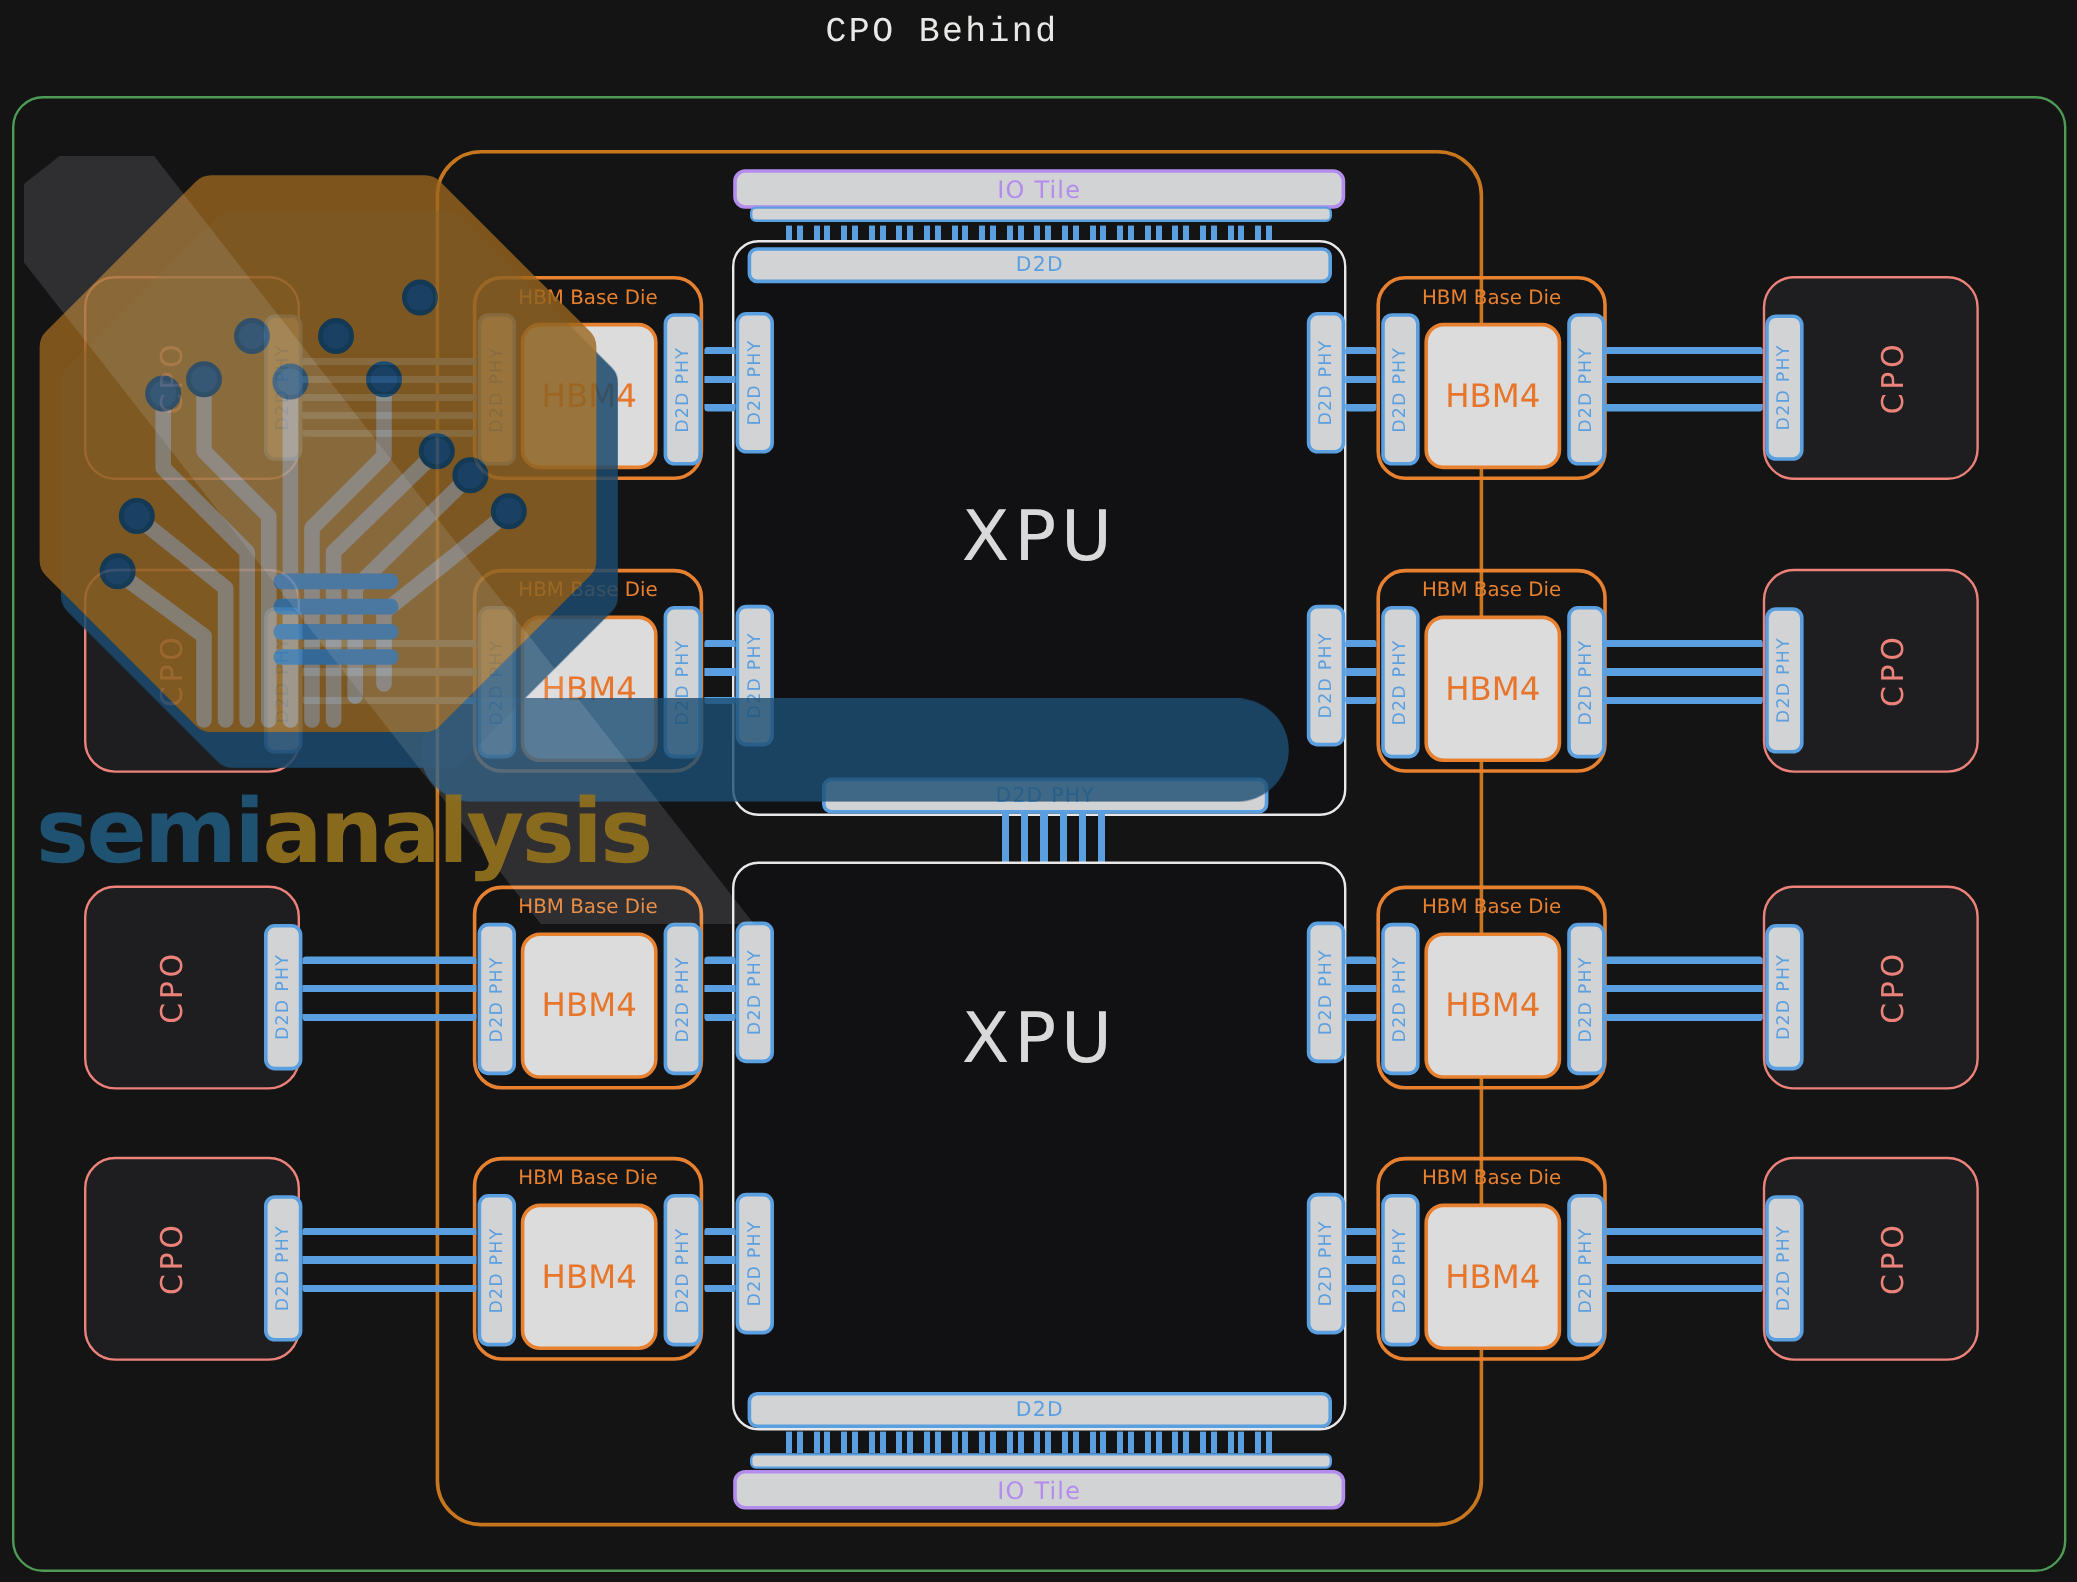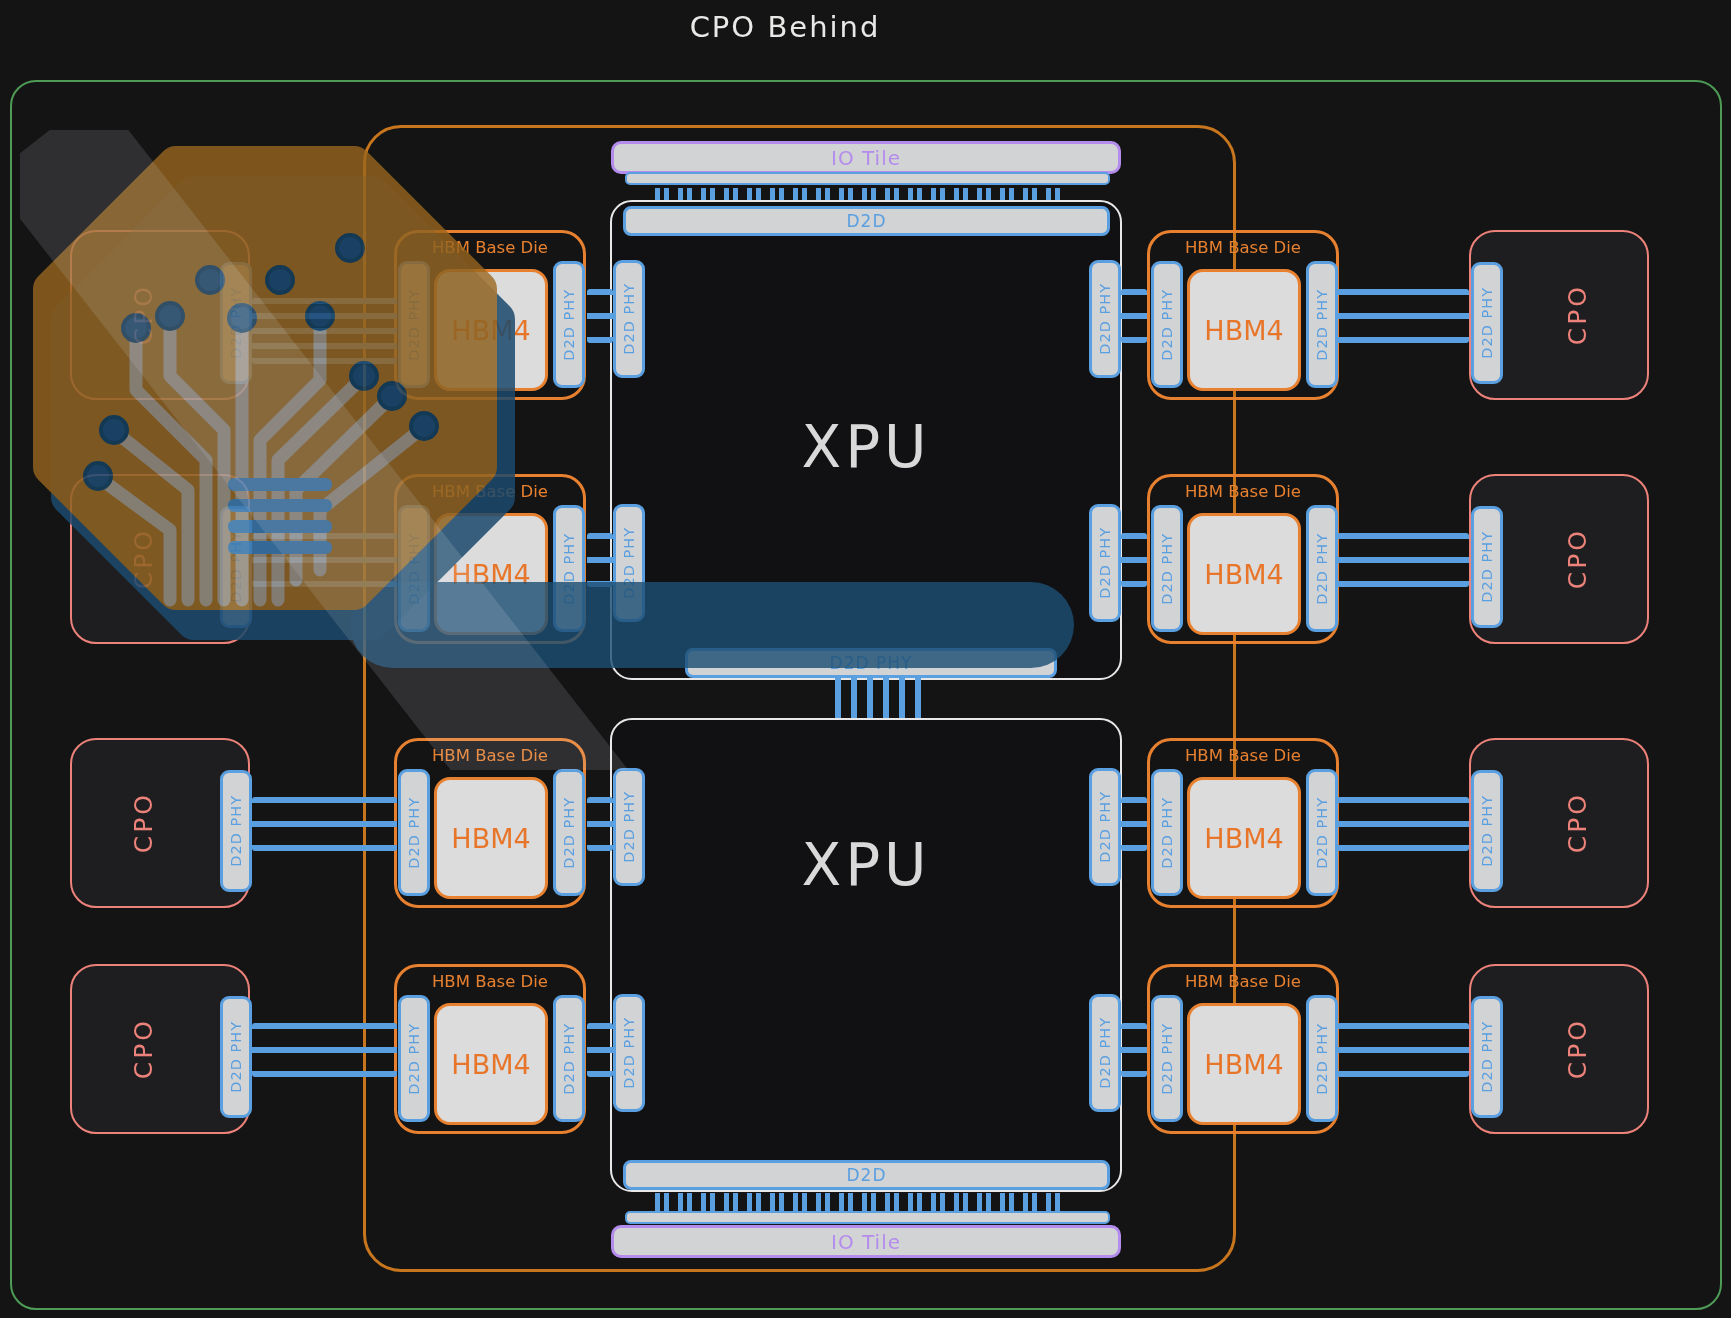--- a/index.html
+++ b/index.html
@@ -5,21 +5,21 @@
 :root{
   --background:#141415; --outer-border-green:#4e9b55; --package-border-orange:#c8761e;
   --hbm-orange:#e8812f; --cpo-salmon:#ec8279; --phy-blue:#5a9fe0; --io-tile-purple:#b48ced;
   --bar-fill-gray:#d2d3d5; --xpu-stroke:#e8e8e8; --logo-semi-blue:#205677;
   --logo-analysis-gold:#8f6f1e; --logo-octagon-brown:#9a661e;
 }
 html,body{margin:0;padding:0;background:var(--background);}
 #stage{position:relative;width:1731px;height:1318px;overflow:hidden;background:var(--background);
   font-family:"DejaVu Sans","Liberation Sans",sans-serif;}
 #title{position:absolute;left:500px;top:10px;width:570px;text-align:center;color:#e8e8e6;
-  font-size:29px;letter-spacing:2px;}
+  font-size:29px;letter-spacing:2px;font-family:Liberation Mono, monospace;}
 #green-frame{position:absolute;left:10px;top:80px;width:1708px;height:1226px;
   border:2px solid var(--outer-border-green);border-radius:26px;}
 #package-frame{position:absolute;left:363px;top:125px;width:867px;height:1141px;
   border:3px solid var(--package-border-orange);border-radius:38px;}
 .hbar{position:absolute;height:30px;background:var(--bar-fill-gray);border:3px solid var(--phy-blue);
   border-radius:8px;display:flex;align-items:center;justify-content:center;color:var(--phy-blue);
   font-size:17px;letter-spacing:1px;box-sizing:border-box;}
 .iotile{position:absolute;height:33px;background:var(--bar-fill-gray);border:3px solid var(--io-tile-purple);
   border-radius:10px;display:flex;align-items:center;justify-content:center;color:var(--io-tile-purple);
   font-size:20px;letter-spacing:1px;box-sizing:border-box;}
@@ -326,14 +326,15 @@
       <g fill="#3b79ad">
         <rect x="208" y="348" width="104" height="13" rx="6"></rect>
         <rect x="208" y="369" width="104" height="13" rx="6"></rect>
         <rect x="208" y="390" width="104" height="13" rx="6"></rect>
         <rect x="208" y="411" width="104" height="13" rx="6"></rect>
       </g>
 
       <rect x="150" y="-80" width="140" height="940" fill="rgba(235,238,245,0.15)" transform="rotate(-38 245 248)"></rect>
     </g>
   </svg>
+  <div id="wordmark"><span class="semi">semi</span><span class="analysis">analysis</span></div>
 
 </div>
 
 </body></html>

